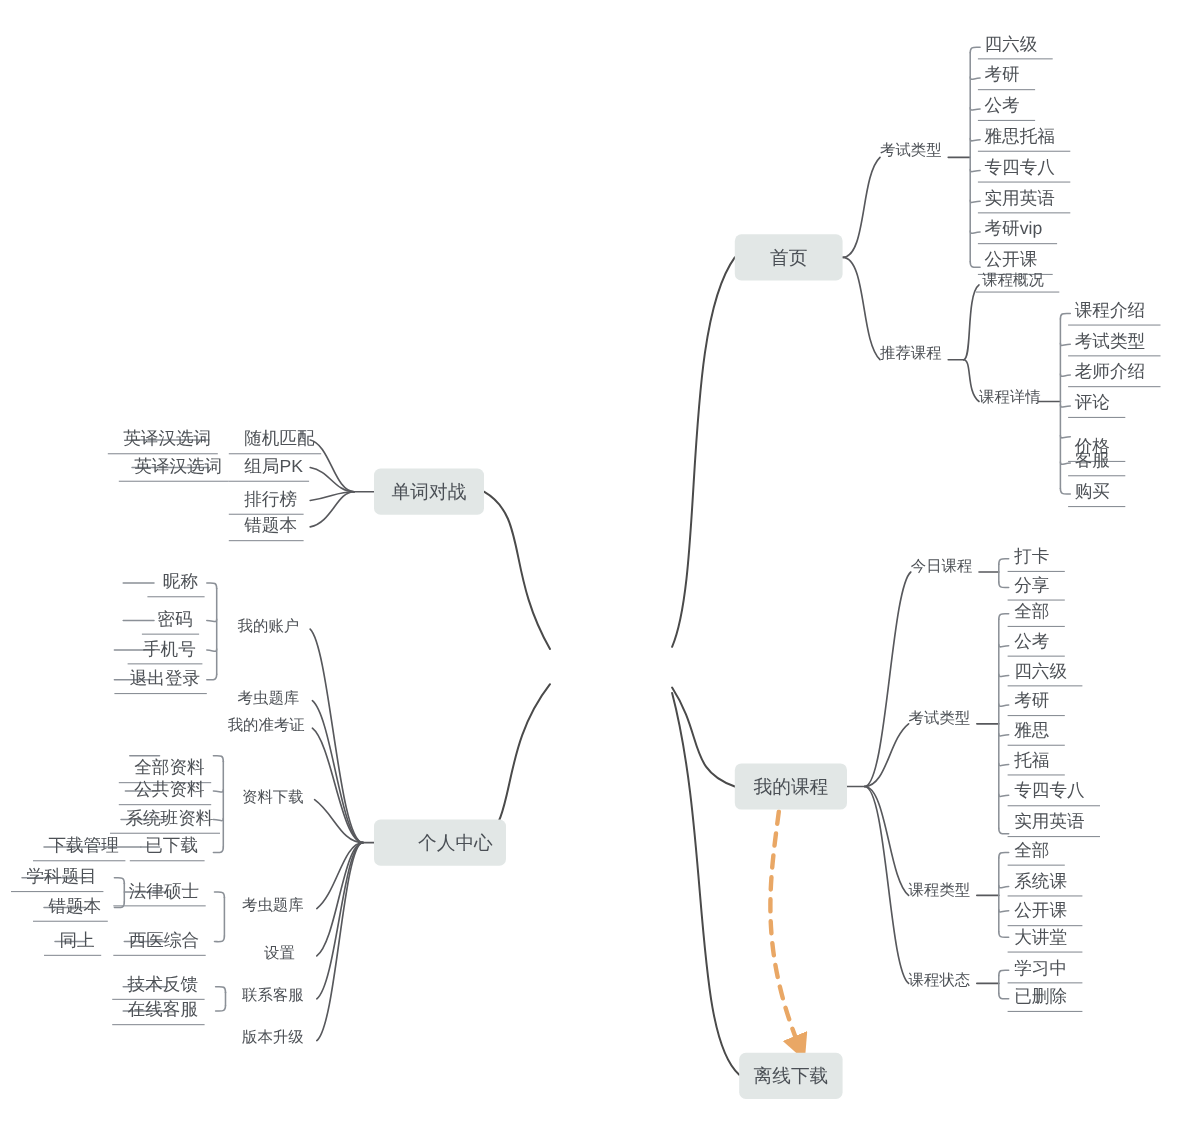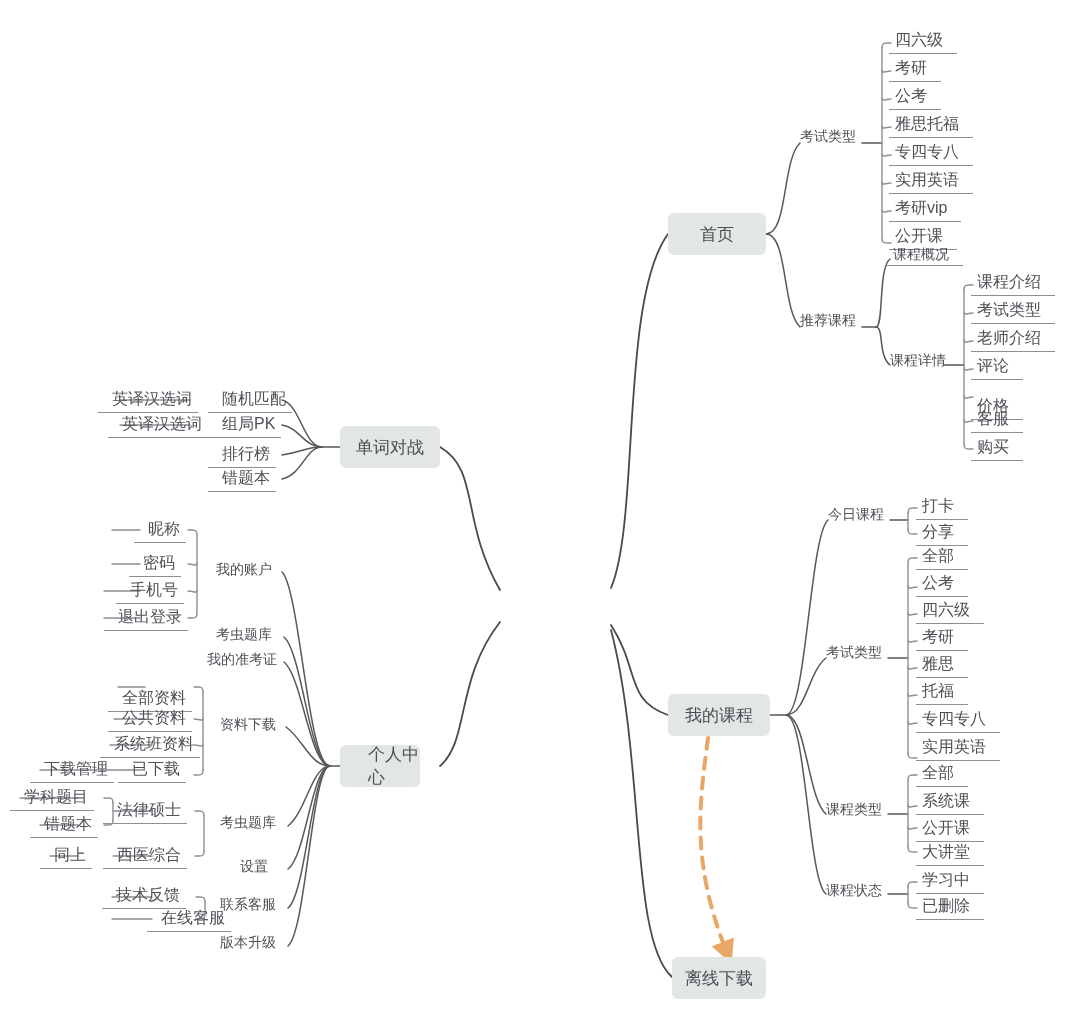--- a/index.html
+++ b/index.html
@@ -261,21 +261,21 @@
     <path d="M708,738 C700,800 690,860 726,950" fill="none" stroke="#e9a765" stroke-width="4" stroke-dasharray="11,9" stroke-linecap="round" marker-end="url(#arrowhead)"></path>
   </svg>
 
 
   <div class="box-node" style="left:668px;top:213px;width:98px;height:42px;">
     <span>首页</span>
   </div>
   <div class="box-node" style="left:340px;top:426px;width:100px;height:42px;">
     <span>单词对战</span>
   </div>
-  <div class="box-node" style="left:340px;top:745px;width:80px;height:42px;padding-left:28px;">
+  <div class="box-node" style="left:340px;top:745px;width:120px;height:42px;padding-left:28px;">
     <span>个人中心</span>
   </div>
   <div class="box-node" style="left:668px;top:694px;width:102px;height:42px;">
     <span>我的课程</span>
   </div>
   <div class="box-node" style="left:672px;top:957px;width:94px;height:42px;">
     <span>离线下载</span>
   </div>
 
   <div class="mid-label" style="left:800px;top:128px;">考试类型</div>
@@ -329,21 +329,21 @@
   <div class="leaf-label ul-l" style="left:117px;top:800px;">法律硕士</div>
   <div class="leaf-label ul-l" style="left:117px;top:845px;">西医综合</div>
   <div class="leaf-label ul-l" style="left:24px;top:787px;">学科题目</div>
   <div class="leaf-label ul-l" style="left:44px;top:814px;">错题本</div>
   <div class="leaf-label ul-l" style="left:54px;top:845px;">同上</div>
 
   <div class="mid-label ul-l" style="left:240px;top:858px;">设置</div>
 
   <div class="mid-label ul-l" style="left:220px;top:896px;">联系客服</div>
   <div class="leaf-label ul-l" style="left:116px;top:885px;">技术反馈</div>
-  <div class="leaf-label ul-l" style="left:116px;top:908px;margin-left:45px;">在线客服</div>
+  <div class="leaf-label ul-l" style="left:116px;top:908px;">在线客服</div>
 
   <div class="mid-label ul-l" style="left:220px;top:934px;">版本升级</div>
 
   <div class="mid-label" style="left:828px;top:506px;">今日课程</div>
   <div class="leaf-label ul-r" style="left:922px;top:496px;">打卡</div>
   <div class="leaf-label ul-r" style="left:922px;top:522px;">分享</div>
 
   <div class="mid-label" style="left:826px;top:644px;">考试类型</div>
   <div class="leaf-label ul-r" style="left:922px;top:546px;">全部</div>
   <div class="leaf-label ul-r" style="left:922px;top:573px;">公考</div>

